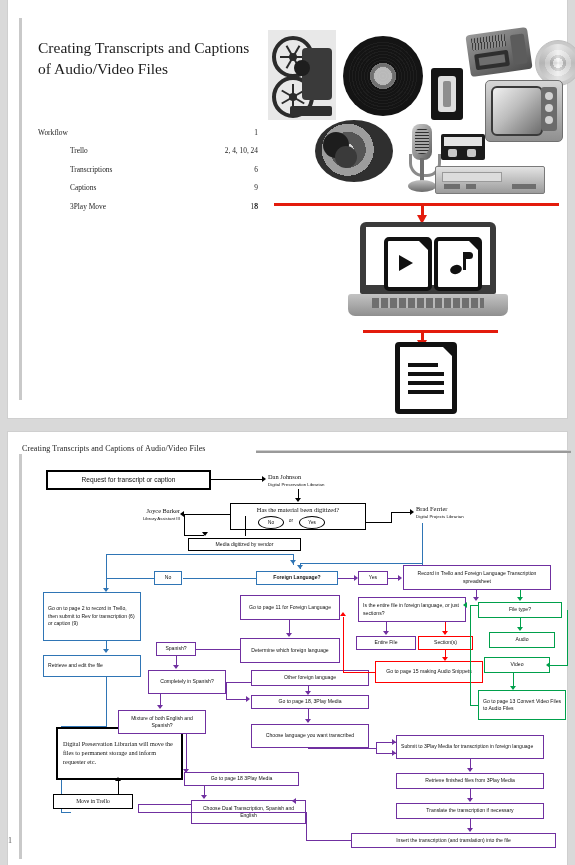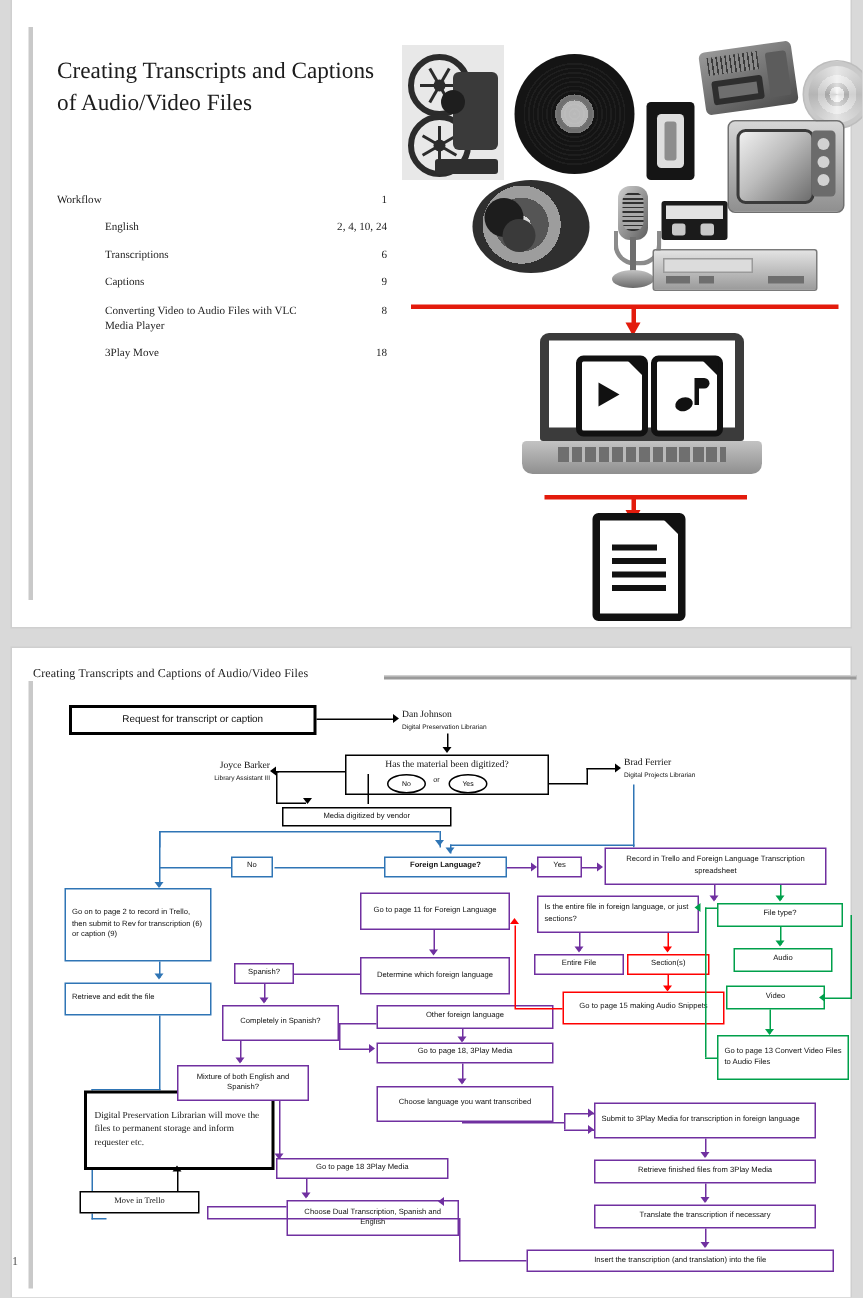--- a/index.html
+++ b/index.html
@@ -150,24 +150,24 @@
 <body>
 
 <div class="page">
 
   <div class="sheet-top">
 
     <div class="cover-title">Creating Transcripts and Captions of Audio/Video Files</div>
 
     <div class="toc">
       <div class="toc-row lvl0"><span class="t toc-w">Workflow</span><span class="p">1</span></div>
-      <div class="toc-row lvl1"><span class="t">English</span><span class="p">2, 4, 10, 24</span></div>
+      <div class="toc-row lvl1"><span class="t">Trello</span><span class="p">2, 4, 10, 24</span></div>
       <div class="toc-row lvl1"><span class="t">Transcriptions</span><span class="p">6</span></div>
       <div class="toc-row lvl1"><span class="t">Captions</span><span class="p">9</span></div>
-      <div class="toc-row lvl1"><span class="t" style="width:128px">Converting Video to Audio Files with VLC Media Player</span><span class="p">8</span></div>
+      <div class="toc-row lvl1"><span class="p">8</span></div>
       <div class="toc-row lvl1"><span class="t">3Play Move</span><span class="p">18</span></div>
     </div>
 
     <div class="collage">
       <div class="gsb projector">
         <div class="reel r1">
             <div class="sp" style="transform:rotate(0deg)"></div>
             <div class="sp" style="transform:rotate(60deg)"></div>
             <div class="sp" style="transform:rotate(120deg)"></div>
             <div class="hub"></div>

